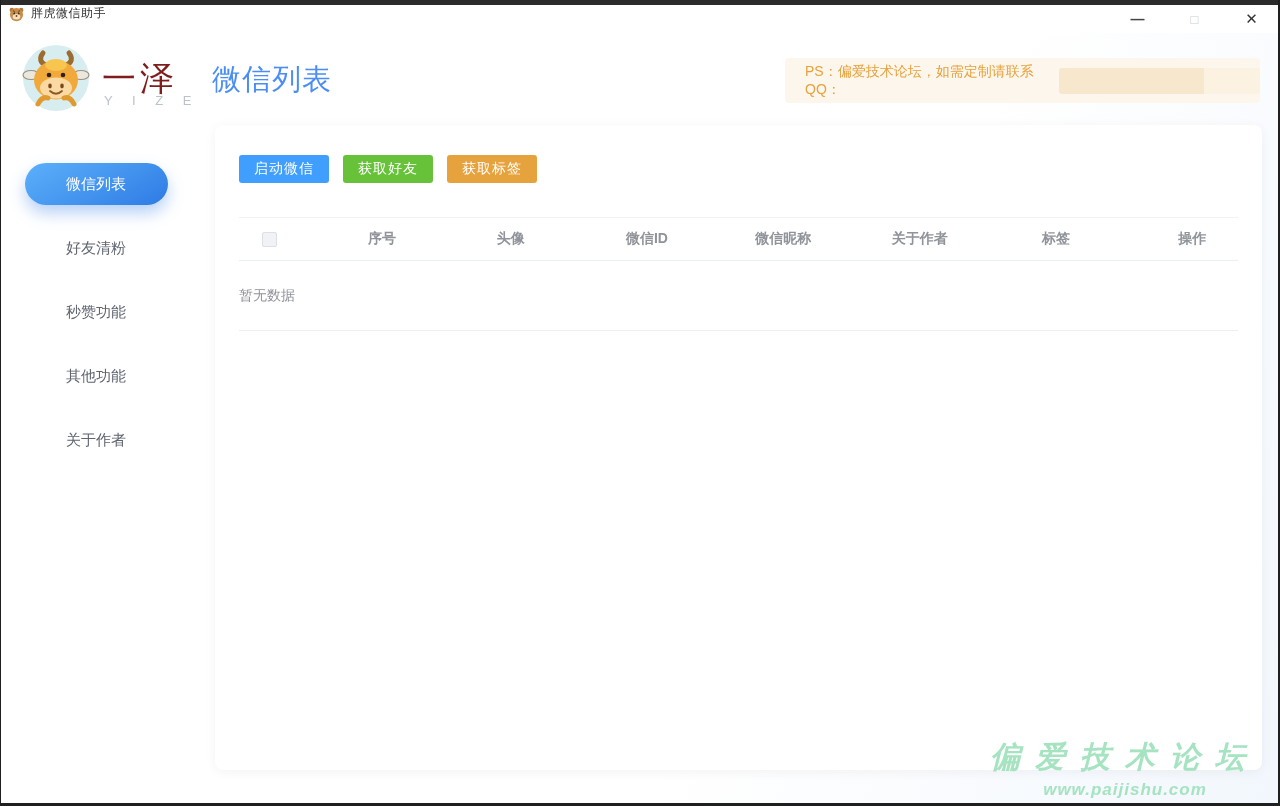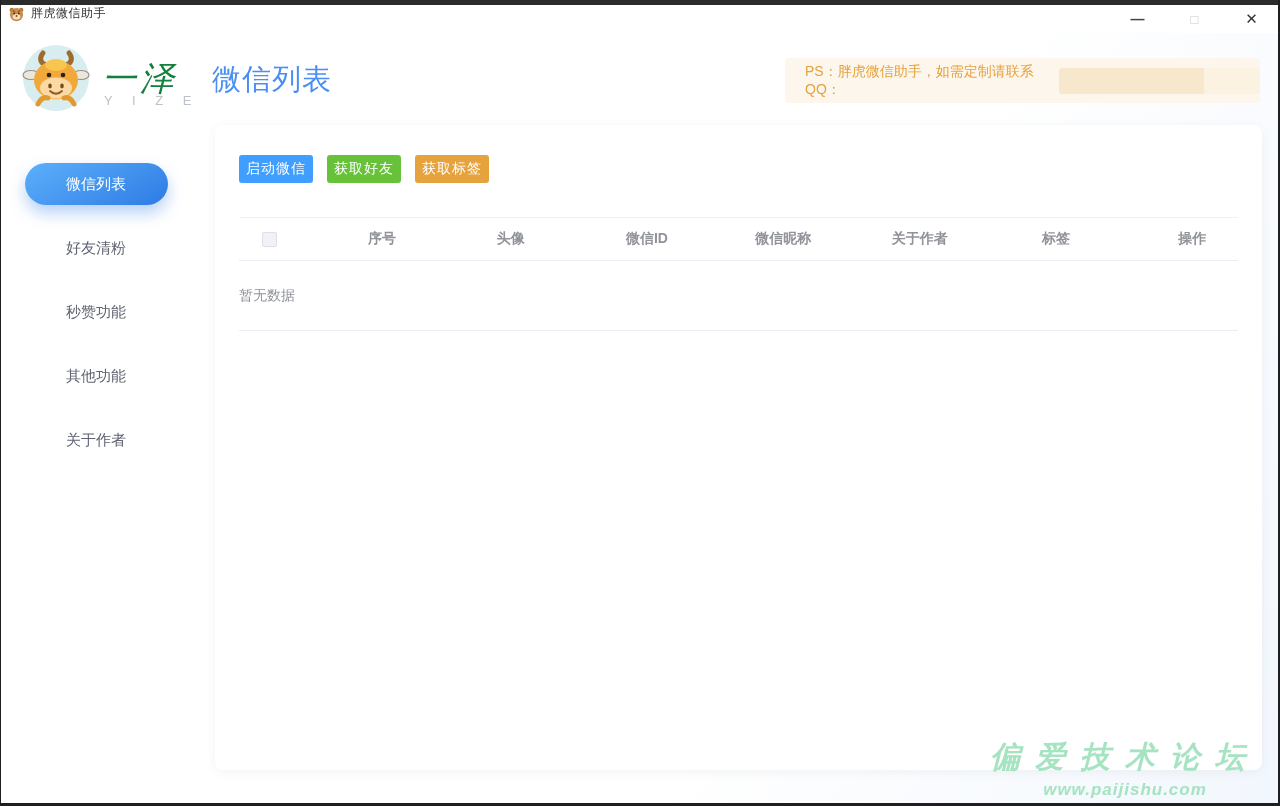--- a/index.html
+++ b/index.html
@@ -20,21 +20,21 @@
   .app-icon{width:17px;height:17px;margin-right:6px;display:inline-flex;}
   .app-title{font-size:12px;color:#333;letter-spacing:.5px;}
   .win-controls{margin-left:auto;display:flex;height:100%;}
   .win-btn{width:57px;height:100%;display:flex;align-items:center;justify-content:center;font-size:14px;cursor:pointer;user-select:none;}
   .win-btn.min{color:#444;font-weight:bold;}
   .win-btn.max{color:#c9ccd1;font-size:13px;}
   .win-btn.close{color:#333;font-size:15px;}
 
   
   .logo{position:absolute;left:22px;top:44px;width:68px;height:68px;}
-  .brand-name{position:absolute;left:102px;top:56px;font-size:34px;color:#15803d;letter-spacing:4px;font-style:italic;}
+  .brand-name{position:absolute;left:102px;top:56px;font-size:34px;color:#7f1d1d;letter-spacing:4px;}
   .brand-letters{position:absolute;left:104px;top:93px;font-size:13px;color:#bcc2c8;letter-spacing:8px;}
 
   
   .page-title{position:absolute;left:212px;top:60px;font-size:29px;font-weight:500;color:#4a8ef5;letter-spacing:1px;}
   .notice{position:absolute;left:785px;top:58px;width:475px;height:45px;background:#fdf6ec;border-radius:4px;
     display:flex;align-items:center;padding-left:20px;font-size:14px;color:#e6a23c;}
   .redacted{display:inline-block;width:212px;height:26px;margin-left:4px;border-radius:3px;
     background:linear-gradient(to right,#f6e7cd 0%,#f6e7cd 72%,#fbf2e2 72%,#fbf2e2 100%);}
 
   
@@ -42,21 +42,21 @@
   .nav-pill{width:143px;height:42px;margin:0 auto;border-radius:21px;display:flex;align-items:center;justify-content:center;
     background:linear-gradient(150deg,#5cb0fa 0%,#2e7be5 100%);box-shadow:0 8px 16px rgba(47,124,229,.35);
     color:#fff;font-size:15px;cursor:pointer;}
   .nav-item{height:42px;margin-top:22px;display:flex;align-items:center;justify-content:center;
     font-size:15px;color:#5f6470;cursor:pointer;}
 
   
   .card{position:absolute;left:215px;top:125px;width:1047px;height:645px;background:#fff;border-radius:8px;
     box-shadow:0 2px 12px rgba(0,0,0,.05);padding:30px 24px 0;}
   .toolbar{display:flex;gap:14px;margin-bottom:34px;}
-  .btn{height:28px;padding:0 7px;border:none;border-radius:3px;color:#fff;font-size:14px;cursor:pointer;
+  .btn{height:28px;padding:0 15px;border:none;border-radius:3px;color:#fff;font-size:14px;cursor:pointer;
     display:flex;align-items:center;letter-spacing:1px;}
   .btn-blue{background:#409EFF;}
   .btn-green{background:#67C23A;}
   .btn-orange{background:#E6A23C;}
 
   
   .thead{display:flex;align-items:center;height:44px;border-top:1px solid #f0f2f5;border-bottom:1px solid #ebeef5;
     color:#909399;font-size:14px;font-weight:bold;gap:45px;}
   .col-check{width:60px;display:flex;justify-content:center;}
   .checkbox{width:15px;height:15px;border:1px solid #dcdfe6;border-radius:2px;background:#f0f2f5;cursor:pointer;}
@@ -116,21 +116,21 @@
     <ellipse cx="40" cy="42" rx="1.8" ry="2.4" fill="#7a4a1e"></ellipse>
     <path d="M28 47 q6 5.5 12 0" stroke="#8a5a26" stroke-width="1.8" fill="none" stroke-linecap="round"></path>
     <path d="M16 60 q4 -8 10 -6 M52 60 q-4 -8 -10 -6" stroke="#e09a2f" stroke-width="5" fill="none" stroke-linecap="round"></path>
   </svg>
 </span>
 <div class="brand-name">一泽</div>
 <div class="brand-letters">Y I Z E</div>
 
 <div class="page-title">微信列表</div>
 <div class="notice">
-  <span>PS：胖虎微信助手，如需定制请联系QQ：</span>
+  <span>PS：偏爱技术论坛，如需定制请联系QQ：</span>
   <span class="redacted"></span>
 </div>
 
 <div class="sidebar-nav">
   <div class="nav-pill">微信列表</div>
   <div class="nav-item">好友清粉</div>
   <div class="nav-item">秒赞功能</div>
   <div class="nav-item">其他功能</div>
   <div class="nav-item">关于作者</div>
 </div>

